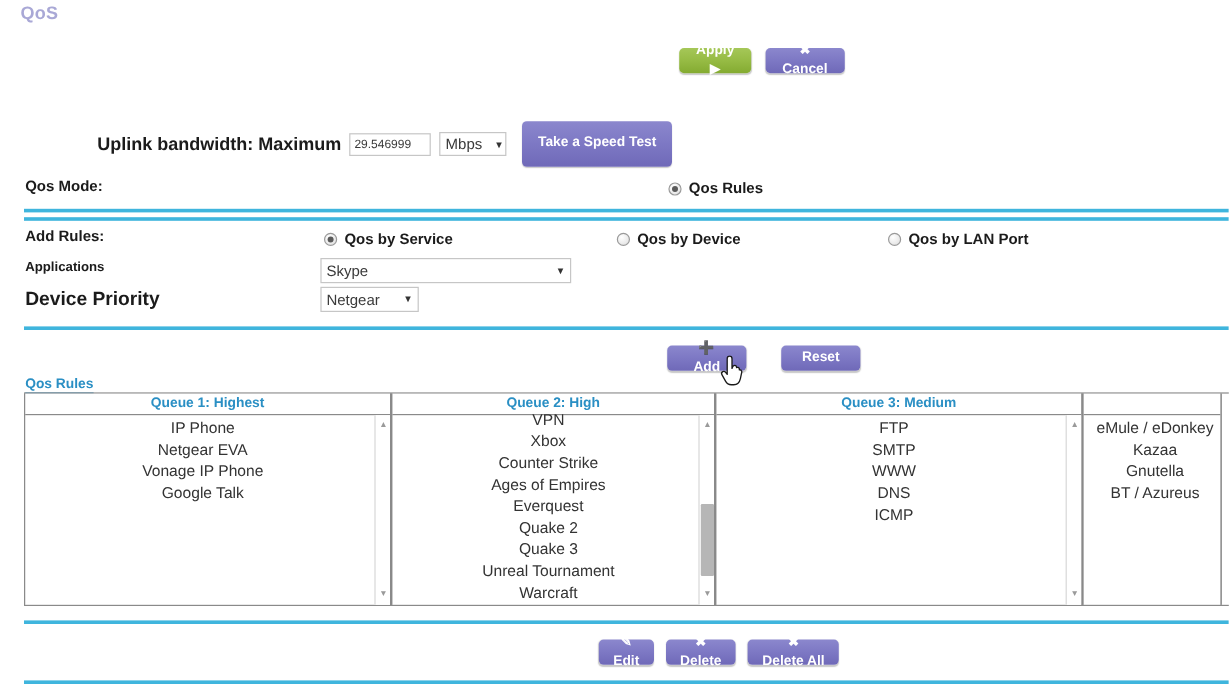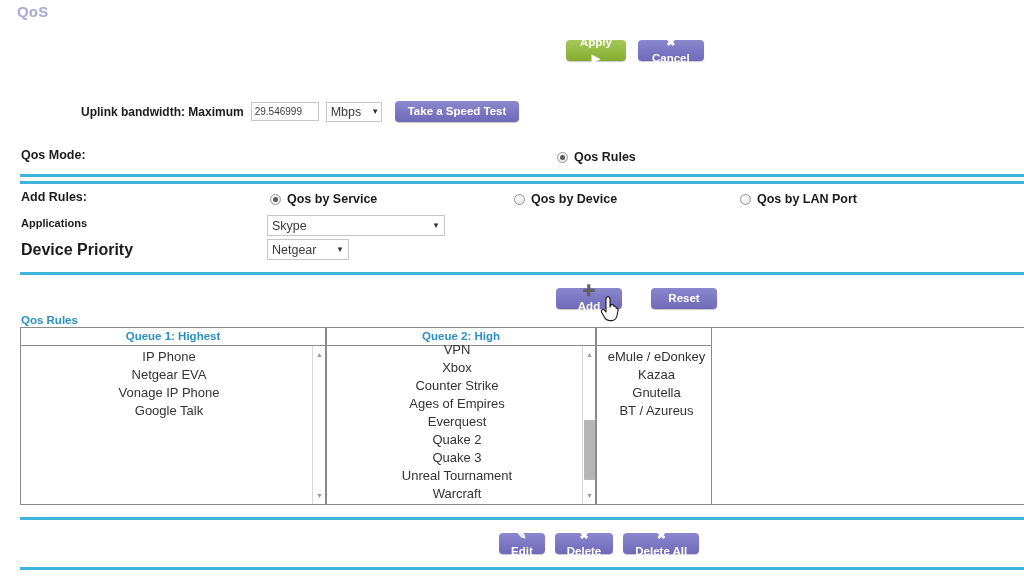--- a/index.html
+++ b/index.html
@@ -74,21 +74,21 @@
   
   .uplink-row {
     position: absolute;
     left: 81px;
     top: 101px;
     display: flex;
     align-items: center;
     gap: 7px;
   }
   .uplink-label {
-    font-size: 12px;
+    font-size: 15px;
     font-weight: bold;
     color: #1b1b1b;
   }
   .txt-input {
     width: 68px;
     height: 19px;
     border: 1px solid #c6c6c6;
     background: #fff;
     font-size: 10px;
     font-family: "Liberation Sans", sans-serif;
@@ -107,21 +107,21 @@
     padding: 0 4px;
     box-sizing: border-box;
     display: inline-flex;
     align-items: center;
     justify-content: space-between;
     gap: 10px;
     cursor: pointer;
   }
   .sel .caret { font-size: 8px; color: #333; }
   .sel-mbps { width: 56px; }
-  .btn-speedtest { margin-left: 6px; height: 21px; padding: 0 13px; text-align: center; }
+  .btn-speedtest { margin-left: 6px; height: 38px; padding: 0 13px; text-align: center; }
 
   
   .hr {
     position: absolute;
     left: 20px;
     width: 1004px;
     height: 3px;
     background: #3fb5dd;
   }
 
@@ -193,21 +193,21 @@
     left: 21px;
     top: 241px;
     font-size: 16px;
     font-weight: bold;
     color: #1b1b1b;
   }
   .sel-apps {
     position: absolute;
     left: 267px;
     top: 215px;
-    width: 178px;
+    width: 209px;
     height: 21px;
   }
   .sel-priority {
     position: absolute;
     left: 267px;
     top: 239px;
     width: 82px;
     height: 21px;
   }
 
@@ -458,20 +458,36 @@
         <div class="item">Warcraft</div>
       </div>
       <div class="scroll">
         <div class="arrow up">▲</div>
         <div class="thumb" style="top:74px;height:60px;"></div>
         <div class="arrow down">▼</div>
       </div>
     </div>
   </div>
 
+  <div class="queue-col c3">
+    <div class="queue-head">Queue 3: Medium</div>
+    <div class="queue-body">
+      <div class="queue-list">
+        <div class="item">FTP</div>
+        <div class="item">SMTP</div>
+        <div class="item">WWW</div>
+        <div class="item">DNS</div>
+        <div class="item">ICMP</div>
+      </div>
+      <div class="scroll">
+        <div class="arrow up">▲</div>
+        <div class="arrow down">▼</div>
+      </div>
+    </div>
+  </div>
 
   <div class="queue-col c4">
     <div class="queue-head"></div>
     <div class="queue-body">
       <div class="queue-list">
         <div class="item">eMule / eDonkey</div>
         <div class="item">Kazaa</div>
         <div class="item">Gnutella</div>
         <div class="item">BT / Azureus</div>
       </div>

